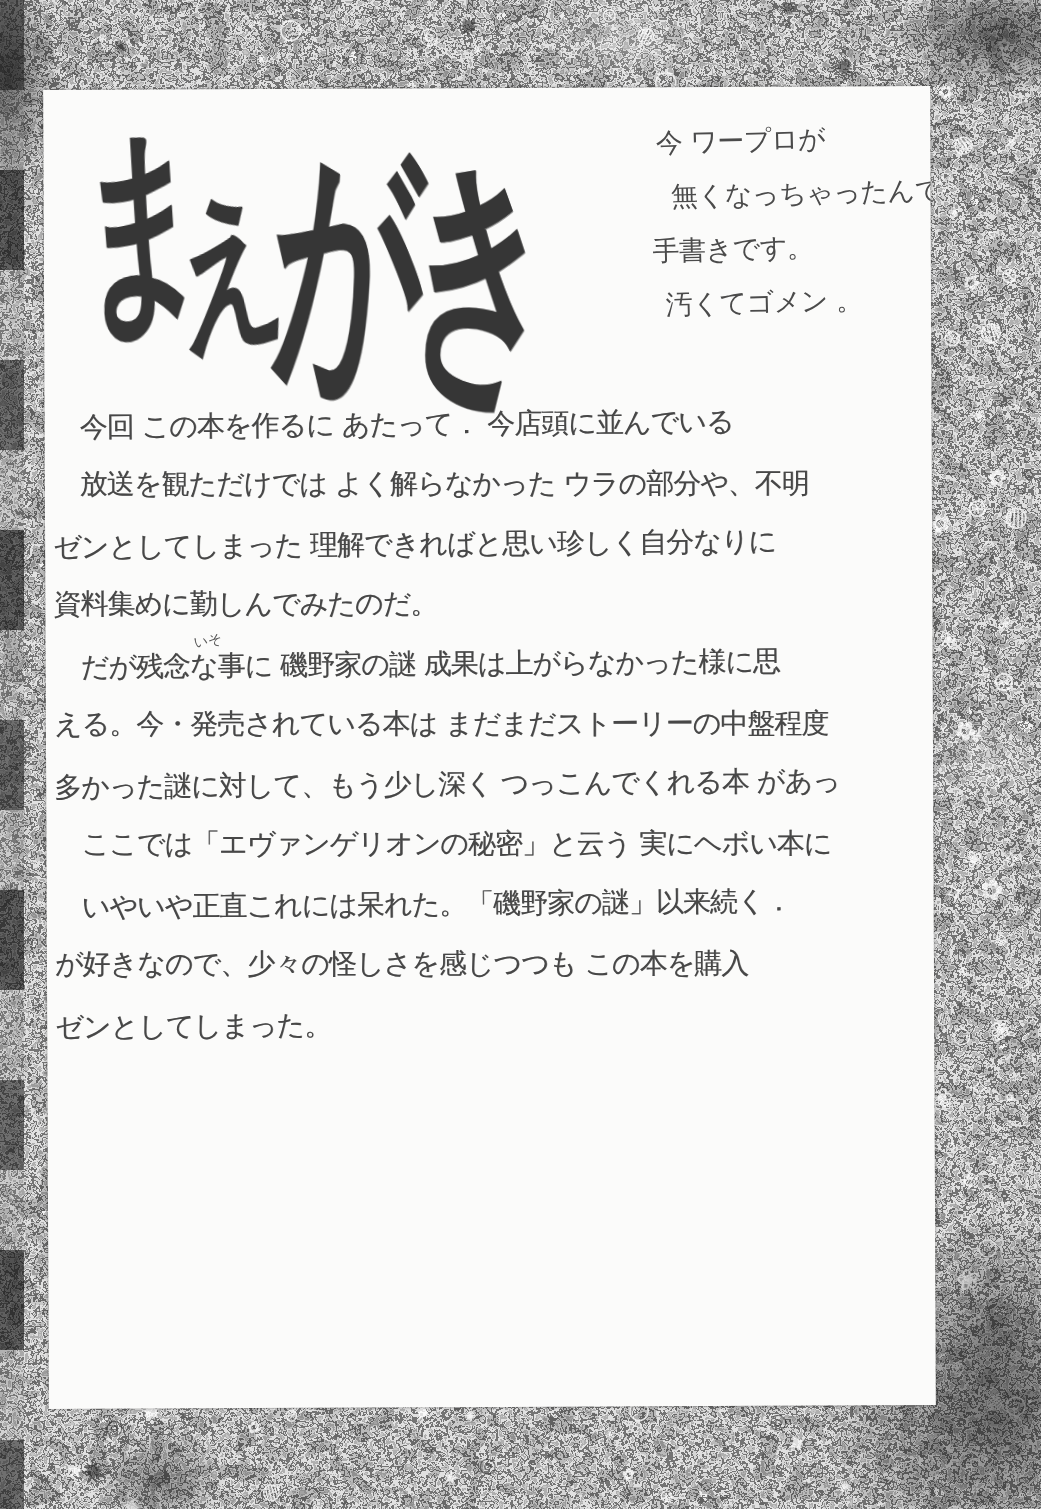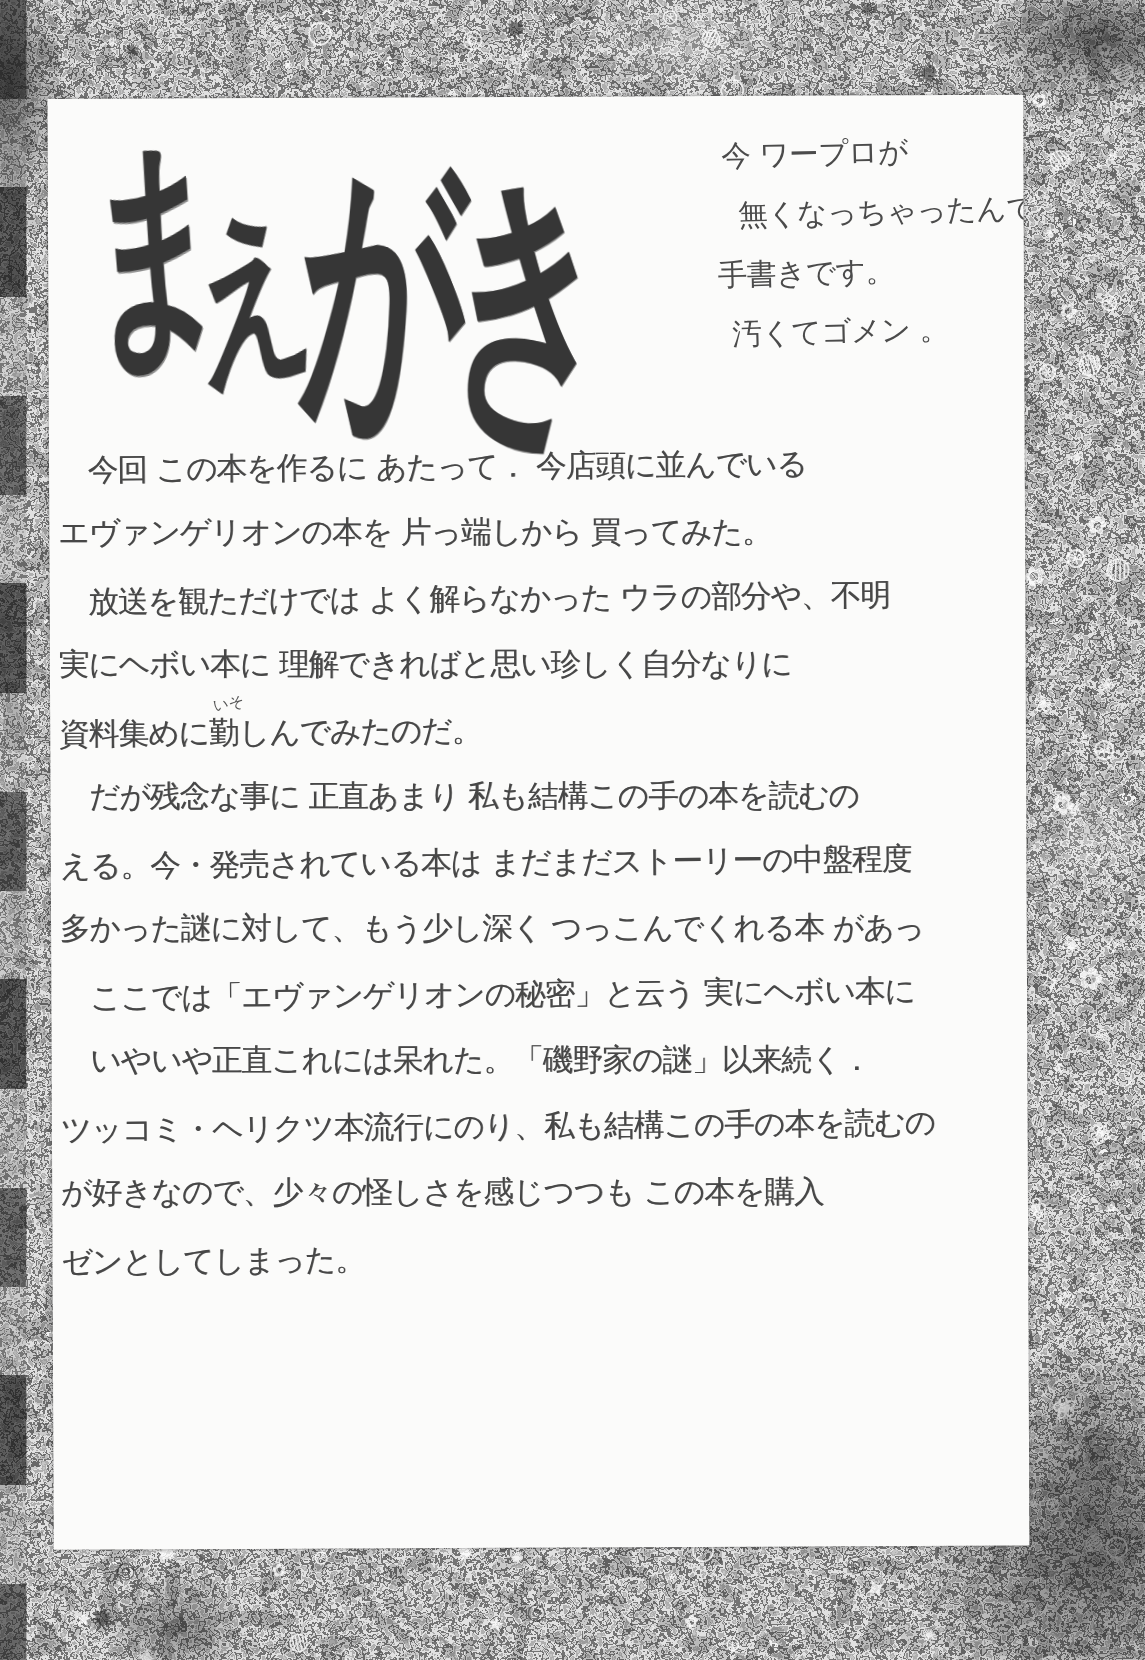--- a/index.html
+++ b/index.html
@@ -232,29 +232,27 @@
 
     <div class="side-note">
       <div class="sn">今 ワープロが</div>
       <div class="sn">無くなっちゃったんで</div>
       <div class="sn">手書きです。</div>
       <div class="sn">汚くてゴメン 。</div>
     </div>
 
     <div class="body-text">
       <div class="body-line">　今回 この本を作るに あたって． 今店頭に並んでいる</div>
-      <div class="body-line">エヴァンゲリオンの本を 片っ端しから 買ってみた。</div>
       <div class="body-line">　放送を観ただけでは よく解らなかった ウラの部分や、不明</div>
-      <div class="body-line">実にヘボい本に 理解できればと思い珍しく自分なりに</div>
+      <div class="body-line">ゼンとしてしまった 理解できればと思い珍しく自分なりに</div>
       <div class="body-line">資料集めに勤しんでみたのだ。</div>
-      <div class="body-line">　だが残念な事に 正直あまり 私も結構この手の本を読むの</div>
+      <div class="body-line">　だが残念な事に 磯野家の謎 成果は上がらなかった様に思</div>
       <div class="body-line">える。今・発売されている本は まだまだストーリーの中盤程度</div>
       <div class="body-line">多かった謎に対して、もう少し深く つっこんでくれる本 があっ</div>
       <div class="body-line">　ここでは「エヴァンゲリオンの秘密」と云う 実にヘボい本に</div>
       <div class="body-line">　いやいや正直これには呆れた。「磯野家の謎」以来続く．</div>
-      <div class="body-line">ツッコミ・ヘリクツ本流行にのり、私も結構この手の本を読むの</div>
       <div class="body-line">が好きなので、少々の怪しさを感じつつも この本を購入</div>
       <div class="body-line">ゼンとしてしまった。</div>
       <span class="furigana">いそ</span>
     </div>
 
   </div>
 </div>
 
 </body></html>

